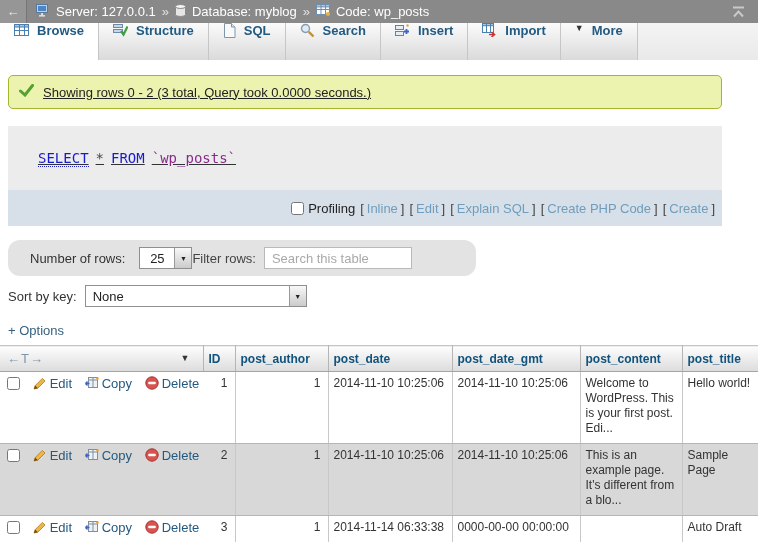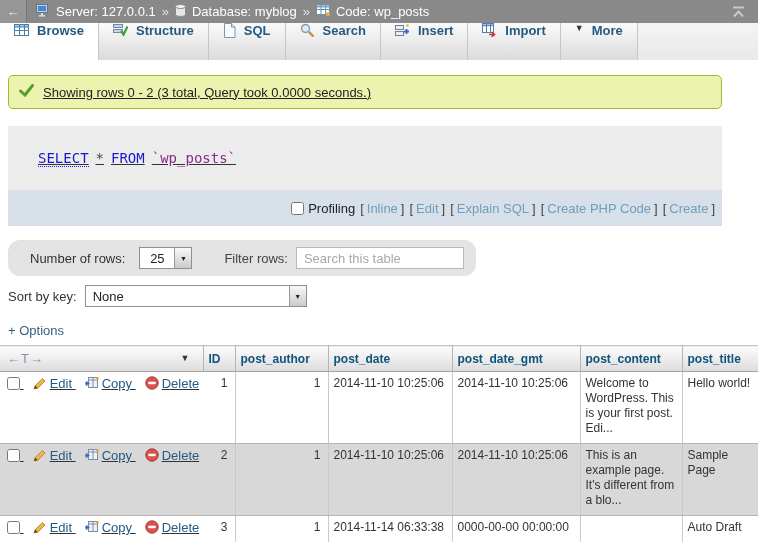--- a/index.html
+++ b/index.html
@@ -42,39 +42,39 @@
   .rowsbar { margin:14px 0 0 8px; width:468px; height:36px; background:#e3e3e3; border-radius:12px;
     display:flex; align-items:center; font-size:13px; color:#333; padding-left:22px; }
   .sel { display:inline-flex; align-items:center; height:22px; background:#fff; border:1px solid #8f8f8f; cursor:pointer; }
   .sel .v { padding:0 7px; font-size:13px; color:#222; }
   .sel .b { width:17px; align-self:stretch; background:linear-gradient(#f8f8f8,#cbcbcb);
     border-left:1px solid #999; display:flex; align-items:center; justify-content:center; font-size:7px; color:#222; }
   .sel.small { width:53px; margin-left:14px; }
   .sel.small .v { flex:1; text-align:center; padding:0 2px; }
   .sel.wide { width:222px; }
   .sel.wide .v { flex:1; }
-  .filterlabel { margin-left:32px; color:#444; }
-  .filter-input { width:168px; height:22px; border:1px solid #b9b9b9; font-size:13px; padding:0 7px;
+  .filterlabel { color:#444; }
+  .filter-input { width:148px; height:22px; border:1px solid #b9b9b9; font-size:13px; padding:0 7px;
     margin-left:8px; color:#333; font-family:"Liberation Sans", sans-serif; }
   .filter-input::placeholder { color:#a9a9a9; }
   .sortrow { margin:9px 0 0 8px; display:flex; align-items:center; gap:8px; font-size:13px; color:#333; }
   .optionslink { display:inline-block; margin:16px 0 0 8px; color:#35617f; font-size:13px; cursor:pointer; }
   
   table { width:758px; border-collapse:collapse; table-layout:fixed; margin-top:6px; font-size:12px; color:#333; }
   thead th { background:linear-gradient(#fdfdfd,#dcdcdc); border-top:1px solid #c5c5c5;
     border-bottom:1px solid #a5a5a5; border-right:1px solid #b5b5b5; text-align:left;
     color:#10537d; padding:5px 5px; font-size:12px; cursor:pointer; }
   thead th:last-child { border-right:none; }
   .th-actions { padding-left:7px; }
   .markers { color:#8195aa; font-size:13px; letter-spacing:1px; font-weight:normal; cursor:pointer; }
   .hcaret { float:right; color:#333; font-size:9px; margin:2px 8px 0 0; cursor:pointer; }
   tbody td { border-bottom:1px solid #b5b5b5; border-right:1px solid #c8c8c8;
     vertical-align:top; padding:4px 5px; line-height:15px; background:#fff; }
   tbody td:last-child { border-right:none; }
-  td.actions { border-right:none; padding:4px 0 0 7px; white-space:nowrap; font-size:13px;text-decoration:underline; }
+  td.actions { border-right:none; padding:4px 0 0 7px; white-space:nowrap; font-size:13px; }
   td.num { text-align:right; padding-right:7px; }
   td.dt { white-space:nowrap; padding-right:3px; }
   tr.alt td { background:#d8d8d8; }
   tr.r-tall { height:72px; }
   tr.r-last { height:60px; }
   .act { color:#235a81; cursor:pointer; }
   .aicon { display:inline-block; vertical-align:-2px; margin:0 3px 0 9px; }
   td.actions input { width:13px; height:13px; margin:1px 0 0 0; vertical-align:-2px; }
 </style>
 </head>

